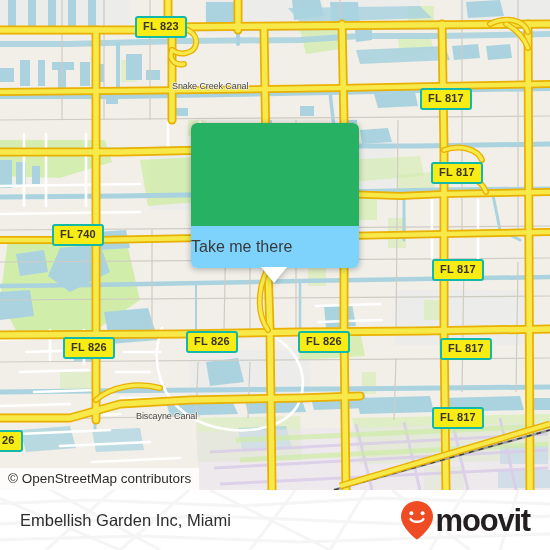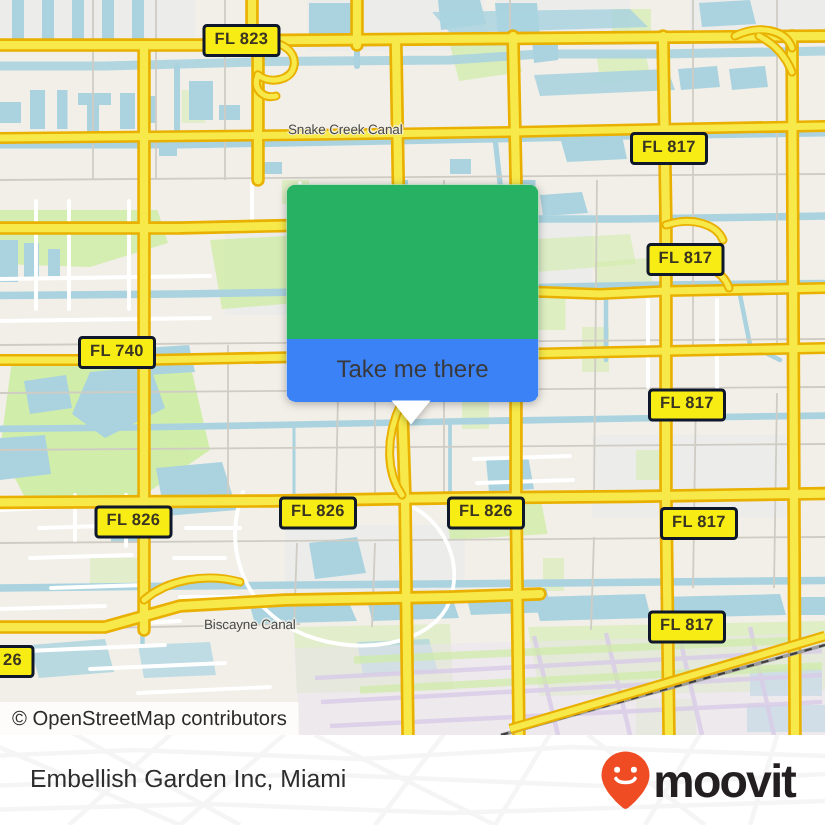--- a/index.html
+++ b/index.html
@@ -37,21 +37,21 @@
     position: absolute;
     left: 0;
     top: 0;
     display: block;
   }
 
   
   .shield {
     position: absolute;
     background: #f7ec13;
-    border: 2px solid #0f172a;
+    border: 2px solid #14b8a6;
     border-radius: 3px;
     color: #3a3522;
     font-family: "Liberation Sans", sans-serif;
     font-size: 11px;
     font-weight: bold;
     line-height: 15px;
     height: 15px;
     padding: 1px 6px 2px 6px;
     white-space: nowrap;
     letter-spacing: .2px;
@@ -88,25 +88,24 @@
     overflow: hidden;
   }
   #callout-image {
     width: 168px;
     height: 103px;
     background: #26b262;
   }
   #callout-action {
     height: 42px;
     line-height: 42px;
-    text-align: center;
     color: #39393b;
     font-family: "Liberation Sans", sans-serif;
     font-size: 16px;
-    background: #3b82f6;
+    background: #7dd3fc;
   }
   #callout-pointer {
     position: absolute;
     left: 70px;
     top: 144px;
     width: 0;
     height: 0;
     border-left: 13px solid transparent;
     border-right: 13px solid transparent;
     border-top: 16px solid #ffffff;
@@ -460,21 +459,21 @@
     <div class="shield" style="left:431px; top:162px;">FL 817</div>
     <div class="shield" style="left:52px;  top:224px;">FL 740</div>
     <div class="shield" style="left:432px; top:259px;">FL 817</div>
     <div class="shield" style="left:186px; top:331px;">FL 826</div>
     <div class="shield" style="left:298px; top:331px;">FL 826</div>
     <div class="shield" style="left:63px;  top:337px;">FL 826</div>
     <div class="shield" style="left:440px; top:338px;">FL 817</div>
     <div class="shield" style="left:432px; top:407px;">FL 817</div>
     <div class="shield" style="left:-6px;  top:430px;">26</div>
 
-    <div class="water-label" style="left:192px; top:81px;">Snake Creek Canal</div>
+    <div class="water-label" style="left:172px; top:81px;">Snake Creek Canal</div>
     <div class="water-label" style="left:136px; top:411px;">Biscayne Canal</div>
 
     <div id="callout">
       <div id="callout-body">
         <div id="callout-image"></div>
         <div id="callout-action">Take me there</div>
       </div>
       <div id="callout-pointer"></div>
     </div>
 

